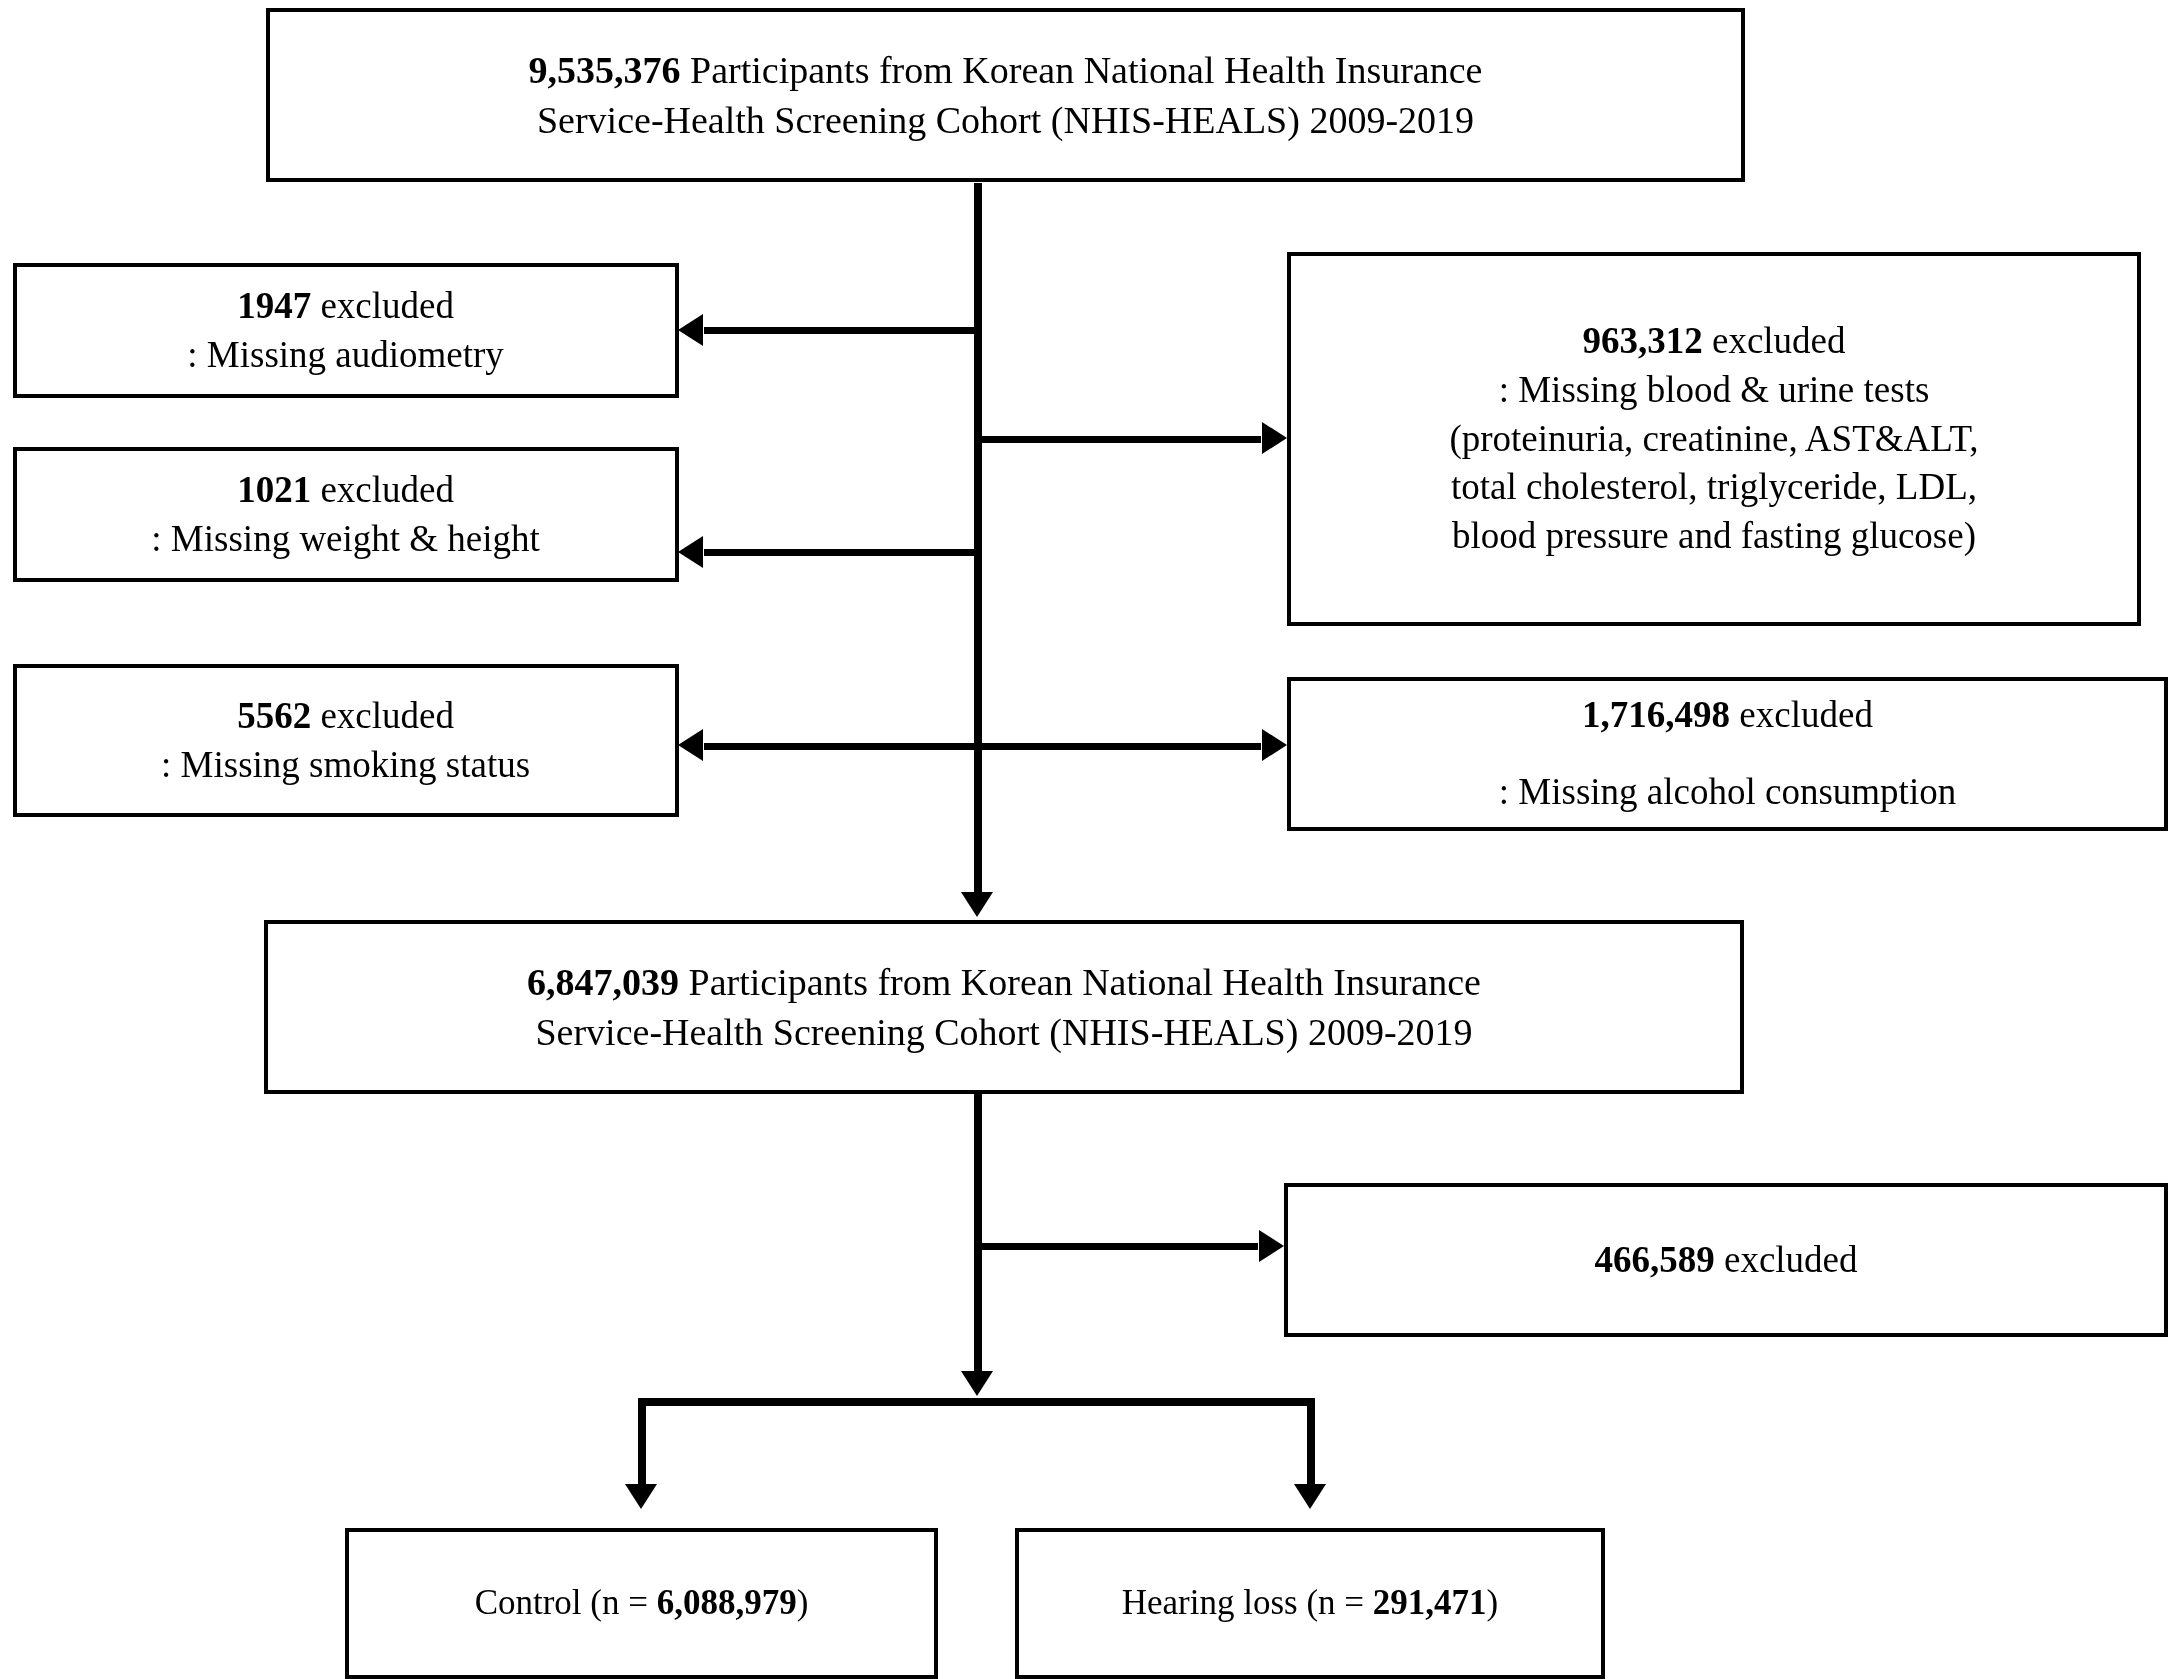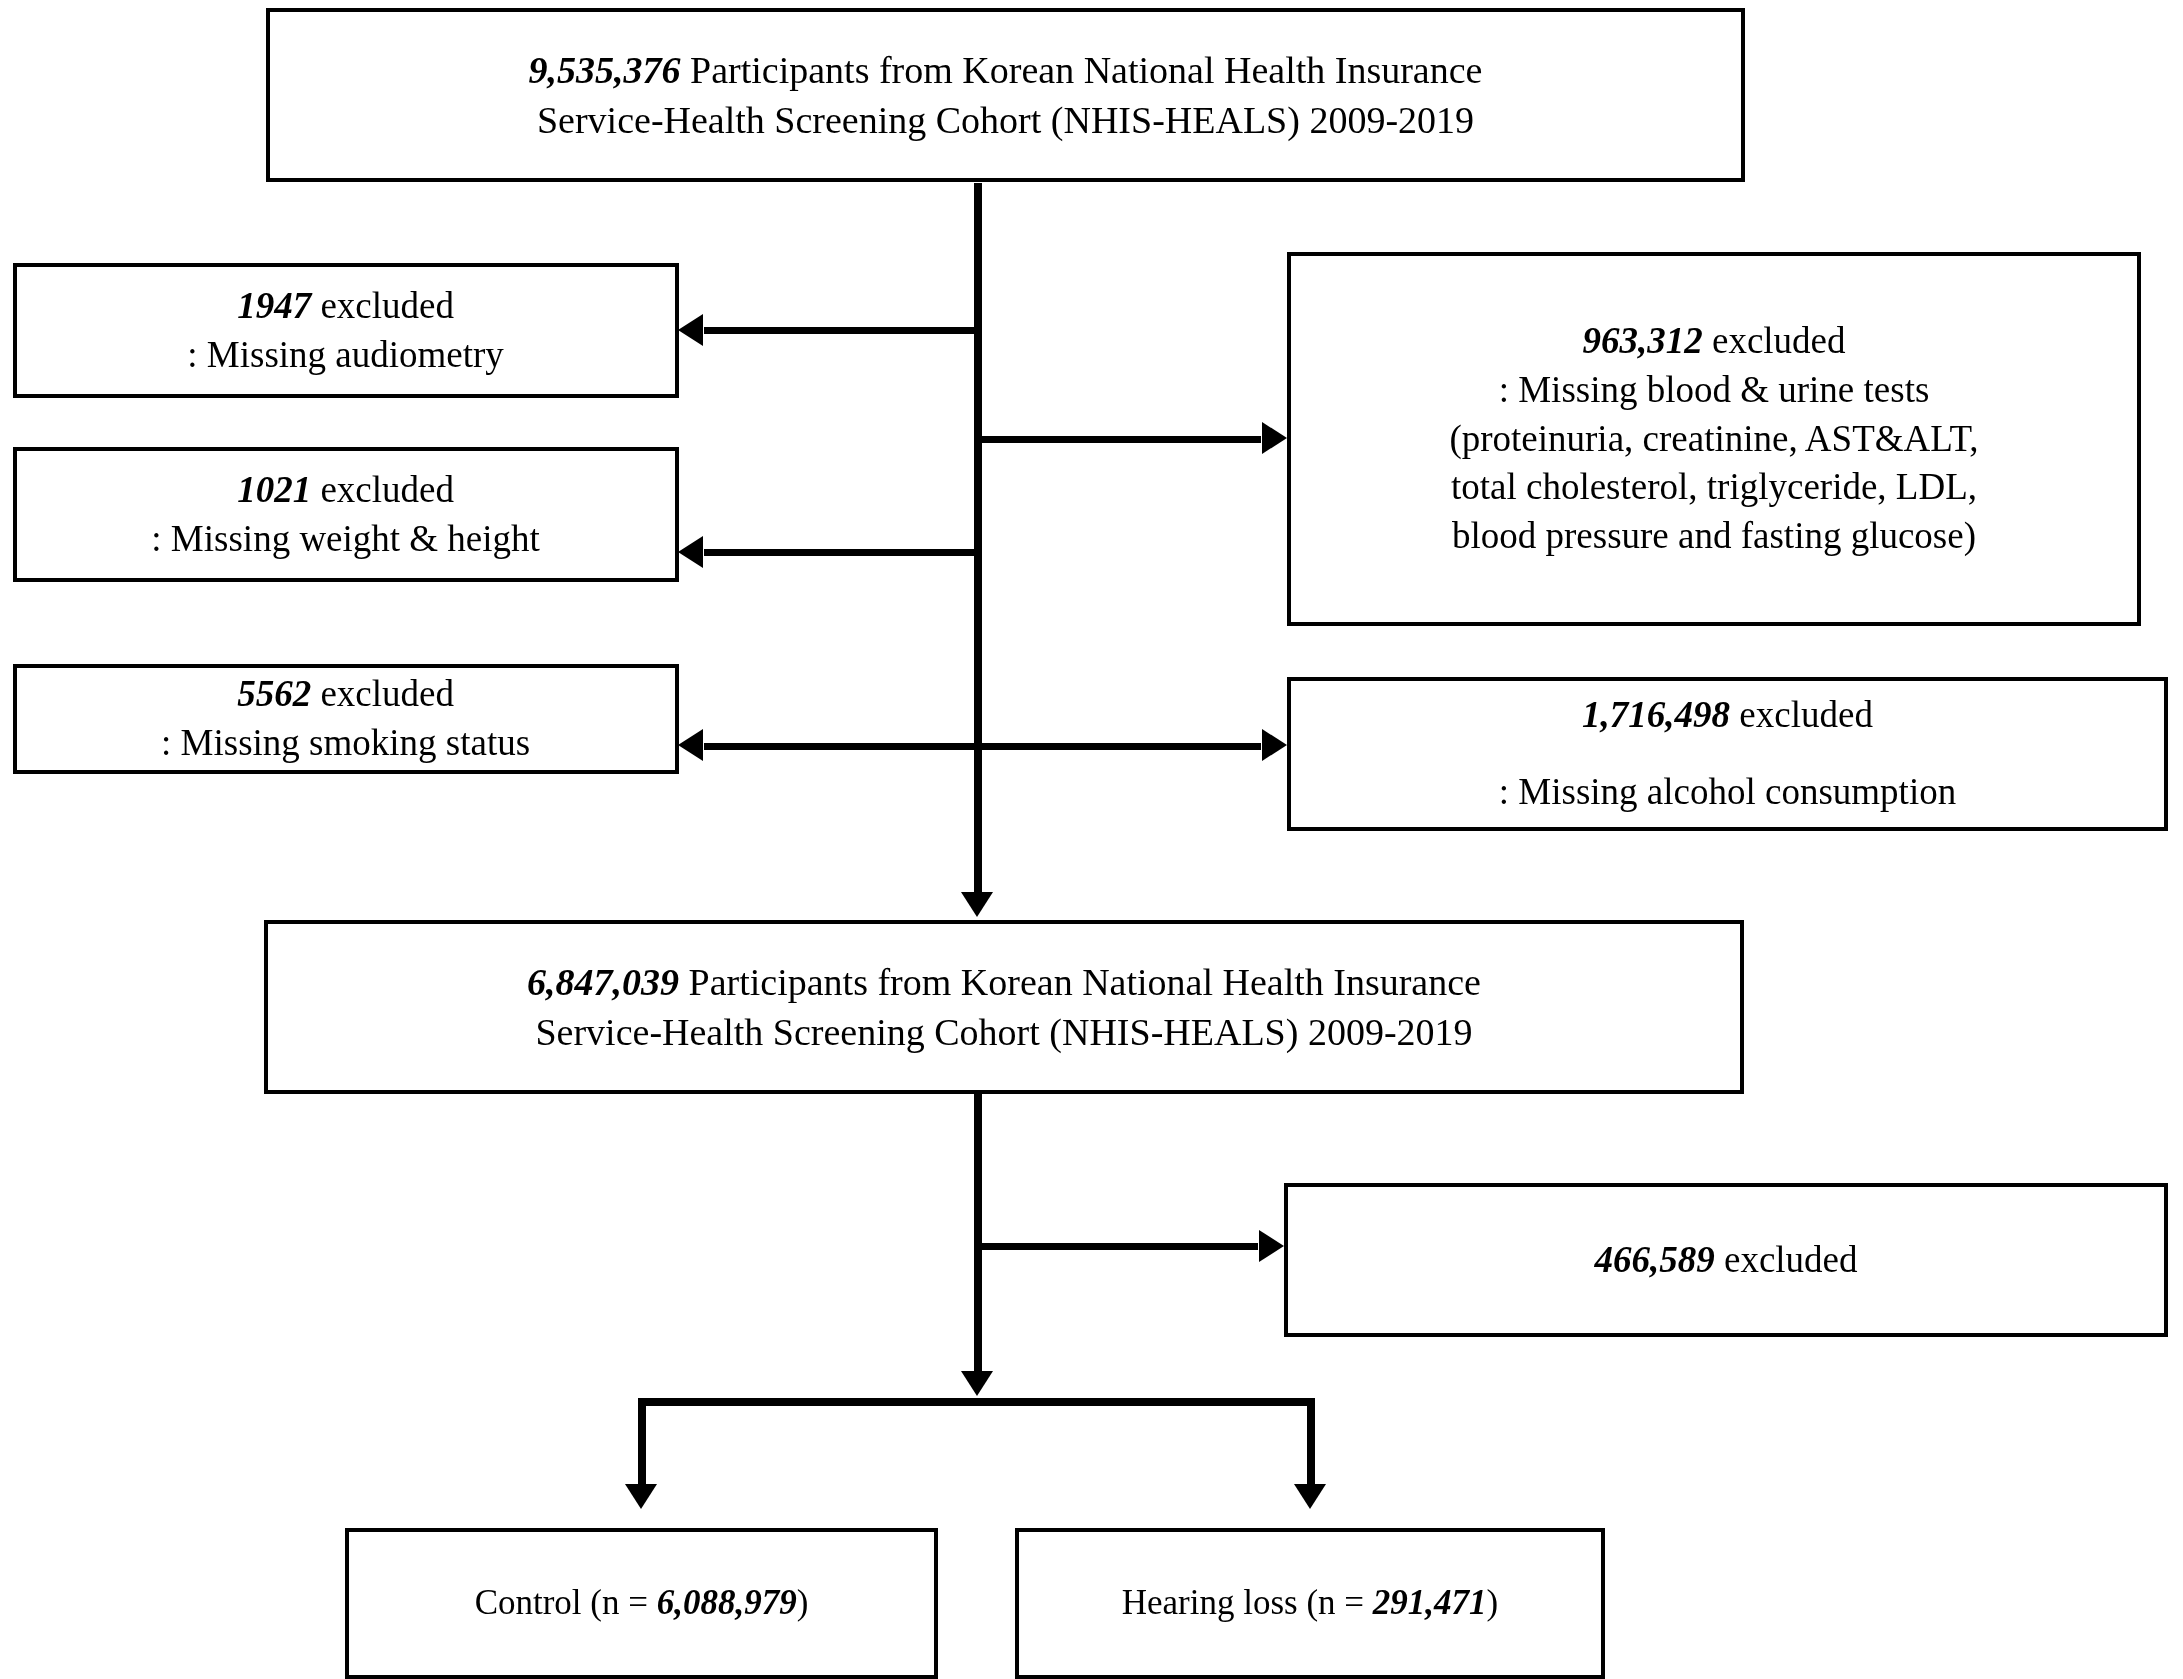--- a/index.html
+++ b/index.html
@@ -26,21 +26,21 @@
     align-items: center;
     justify-content: center;
     text-align: center;
     line-height: 1.32;
   }
   .node .ln {
     display: block;
     white-space: nowrap;
   }
   .node.lead-left .ln { text-align: left; }
-  .b { font-weight: bold; font-style: italic; }
+  .b { font-weight: bold; }
   .f-big   { font-size: 38px; }
   .f-mid   { font-size: 37px; }
   .f-small { font-size: 35px; }
 
   
   .vline, .hline {
     position: absolute;
     background: #000000;
   }
   .arrow {
@@ -84,21 +84,21 @@
   <div class="hline" style="left:704px; top:327px; width:274px; height:7px;"></div>
   <div class="arrow arrow-left" style="left:678px; top:314px;"></div>
 
   <div class="node lead-left" style="left:12.6px; top:447px; width:666px; height:135px; padding:0 16.4px;">
     <span class="ln f-mid" style="text-align:center;"><b class="b">1021</b><span> excluded</span></span>
     <span class="ln f-mid">: Missing weight &amp; height</span>
   </div>
   <div class="hline" style="left:704px; top:549px; width:274px; height:7px;"></div>
   <div class="arrow arrow-left" style="left:678px; top:536px;"></div>
 
-  <div class="node lead-left" style="left:12.6px; top:664px; width:666px; height:110px; padding:0 16.4px;">
+  <div class="node lead-left" style="left:12.6px; top:664px; width:666px; height:153px; padding:0 16.4px;">
     <span class="ln f-mid" style="text-align:center;"><b class="b">5562</b><span> excluded</span></span>
     <span class="ln f-mid">: Missing smoking status</span>
   </div>
   <div class="hline" style="left:704px; top:743px; width:274px; height:7px;"></div>
   <div class="arrow arrow-left" style="left:678px; top:729px;"></div>
 
   <div class="node lead-left" style="left:1287px; top:252px; width:854px; height:374px; padding:0 16.4px;">
     <span class="ln f-mid" style="text-align:center;"><b class="b">963,312</b><span> excluded</span></span>
     <span class="ln f-mid">: Missing blood &amp; urine tests</span>
     <span class="ln f-mid">(proteinuria, creatinine, AST&amp;ALT,</span>

